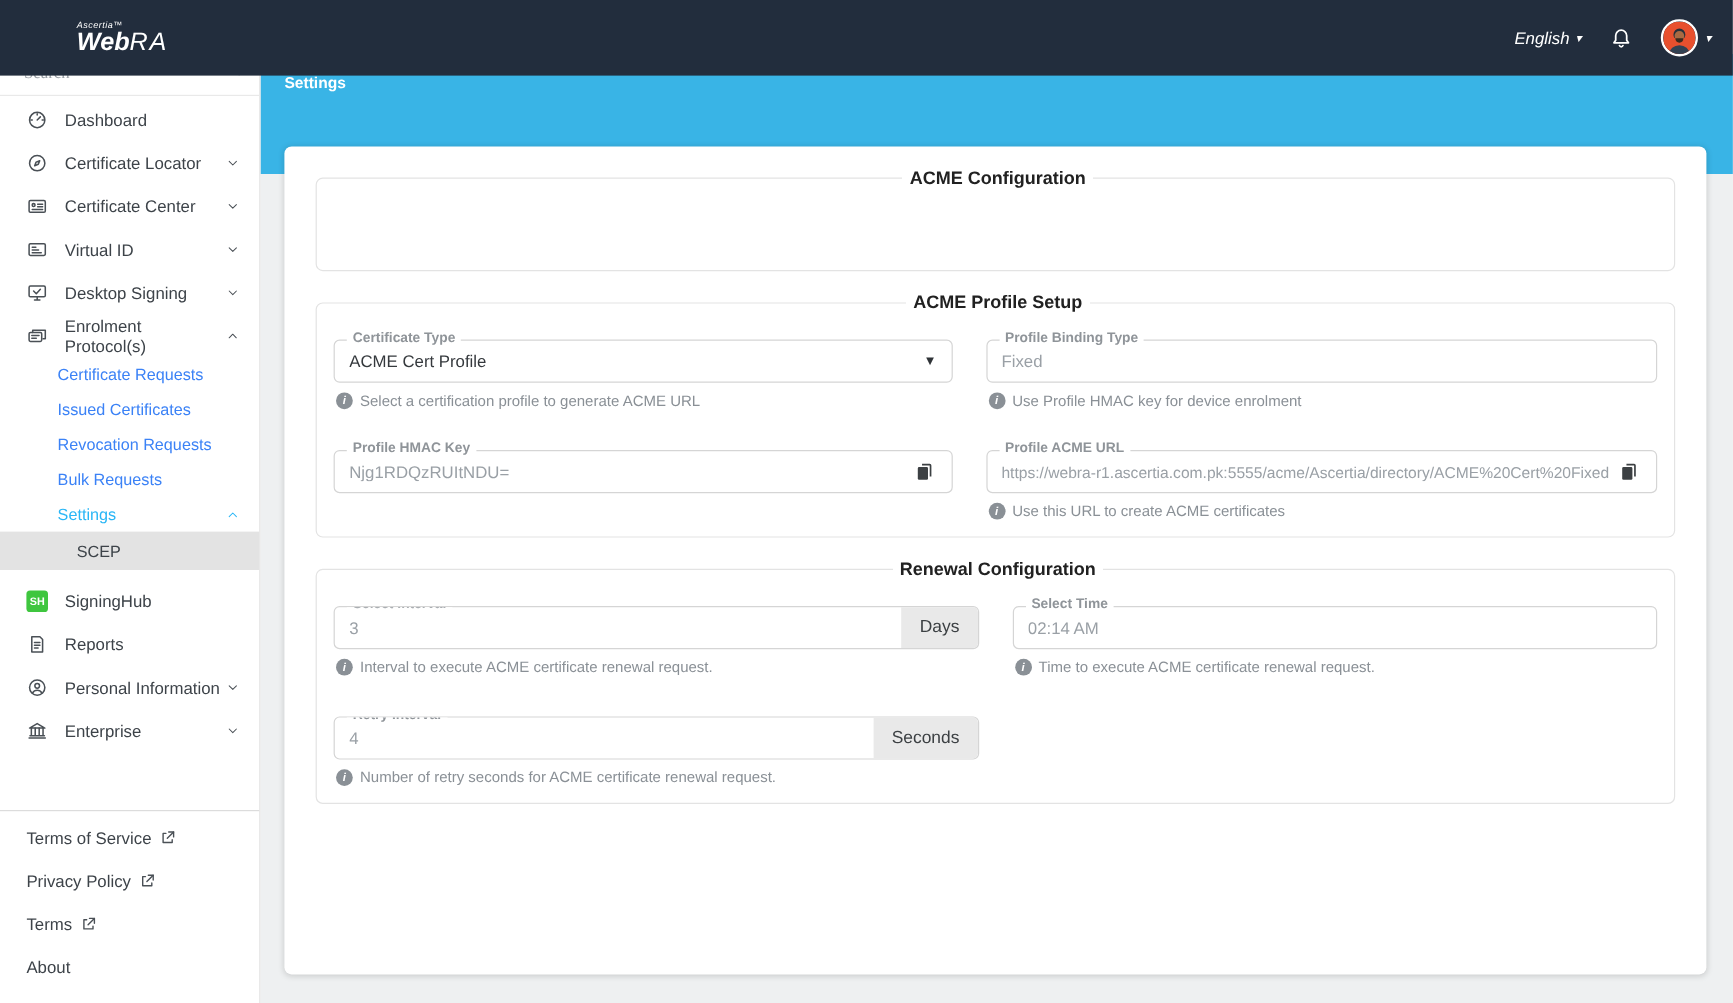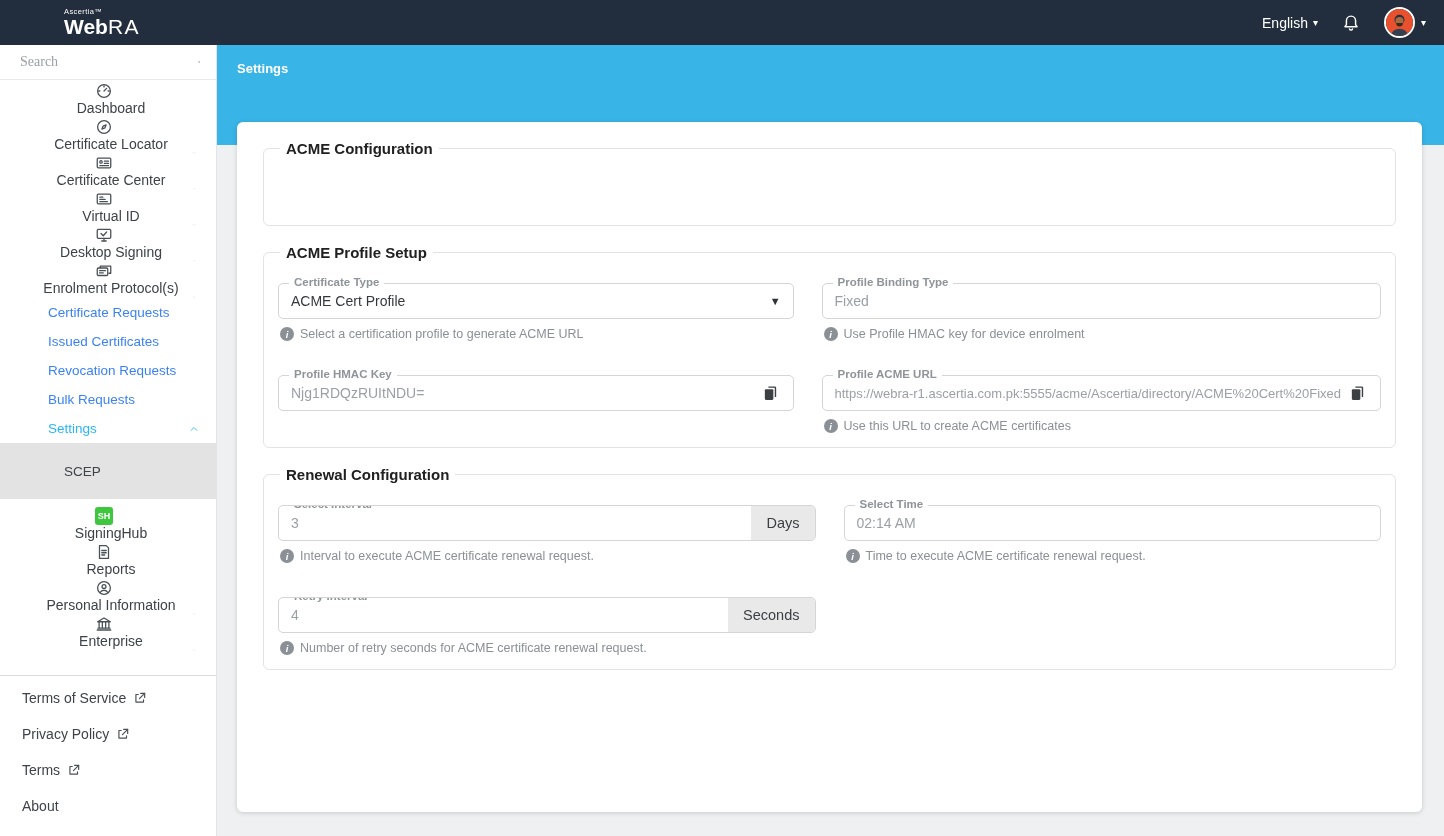--- a/index.html
+++ b/index.html
@@ -1,22 +1,22 @@
 <!DOCTYPE html>
 <html><head>
 <meta charset="utf-8">
 <style>
   * { margin:0; padding:0; box-sizing:border-box; }
   html,body { width:1444px; height:836px; overflow:hidden; background:#eef0f1;
               font-family:"Liberation Sans", sans-serif; }
 
   
-  .topbar { position:absolute; top:0; left:0; width:1444px; height:45px;
+  .topbar { position:absolute; top:0; left:0; width:1444px; height:63px;
             background:#222d3d; display:flex; align-items:center;
-            justify-content:space-between; padding:0 18px 0 64px; z-index:40; }
+            justify-content:space-between; padding:0 18px 0 64px; z-index:40;font-style:italic; }
   .brand { color:#fff; line-height:1; }
   .brand-top { font-size:7.5px; letter-spacing:.4px; display:block; margin-bottom:1px; }
   .brand-main { font-size:21px; }
   .brand-web { font-weight:bold; }
   .brand-ra { font-weight:400; letter-spacing:1.5px; }
   .topbar-right { display:flex; align-items:center; gap:22px; }
   .lang { color:#fff; font-size:14px; display:flex; align-items:center; gap:5px; cursor:pointer; }
   .caret { font-size:10px; color:#fff; }
   .bell { width:22px; height:22px; cursor:pointer; }
   .avatar-wrap { display:flex; align-items:center; gap:6px; cursor:pointer; }
@@ -26,26 +26,26 @@
   .sidebar { position:absolute; top:45px; left:0; width:217px; height:791px;
              background:#fff; border-right:1px solid #e4e4e4; z-index:30;
              display:flex; flex-direction:column; }
   .search-row { height:35px; flex:0 0 35px; display:flex; align-items:center;
                 padding:0 16px 0 20px; border-bottom:1px solid #e9e9e9; }
   .search-input { border:none; outline:none; flex:1; font-size:14px; color:#737373;
                   font-family:Liberation Serif, serif; background:transparent; }
   .search-input::placeholder { color:#9aa0a6; }
   .nav { flex:1 1 auto; padding-top:2px; overflow:hidden; }
   .nav-item { height:36px; display:flex; align-items:center; padding:0 16px 0 22px;
-              font-size:14px; color:#3d4349; cursor:pointer;flex-direction:column; }
+              font-size:14px; color:#3d4349; cursor:pointer; }
   .nav-item .mi { width:18px; height:18px; margin-right:14px; flex:0 0 18px; }
   .chev { margin-left:auto; width:12px; height:12px; }
   .sub-item { height:29px; display:flex; align-items:center; padding:0 16px 0 48px;
               font-size:13.5px; color:#3b82f6; cursor:pointer; }
-  .subsub-wrap { background:#e3e3e3; padding:14px 0; }
+  .subsub-wrap { background:#e3e3e3; padding:2px 0; }
   .subsub-item { height:28px; display:flex; align-items:center; padding:0 16px 0 64px;
                  font-size:13.5px; color:#3d4349; cursor:pointer; }
   .blue { color:#29b6f6 !important; }
   .blue svg { stroke:#29b6f6 !important; }
   .gap8 { height:8px; }
   .side-footer { flex:0 0 auto; border-top:1px solid #dcdcdc; padding:4px 0 12px; }
   .foot-item { height:36px; display:flex; align-items:center; gap:7px;
                padding:0 16px 0 22px; font-size:14px; color:#3d4349; cursor:pointer; }
   .ext { width:14px; height:14px; }
   .sh-badge { width:18px; height:18px; margin-right:14px; flex:0 0 18px; background:#3fc63f;
@@ -57,21 +57,21 @@
   .blueband { position:absolute; top:0; left:0; right:0; height:100px;
               background:#39b4e6; color:#fff; padding:16px 0 0 20px; }
   .breadcrumb { font-size:13px; font-weight:bold; }
   .page-title { font-size:19px; font-weight:bold; letter-spacing:.2px; margin-top:7px; }
   .card { position:absolute; left:20px; right:22px; top:77px; bottom:24px;
           background:#fff; border-radius:6px; box-shadow:0 1px 5px rgba(0,0,0,.16);
           padding:18px 26px; }
   fieldset.section { border:1px solid #e3e3e3; border-radius:6px;
                      padding:14px 14px 14px; margin-bottom:18px; }
   legend.section-title { font-size:15px; font-weight:bold; color:#212121;
-                         padding:0 6px; margin-left:2px; }
+                         padding:0 6px; margin-left:2px;text-align:center; }
   .grid2 { display:grid; grid-template-columns:1fr 1fr; column-gap:28px; }
   .cell { min-height:40px; }
   .row2 { margin-top:26px; }
   .field { position:relative; border:1px solid #d5d5d5; border-radius:5px; height:36px;
            display:flex; align-items:center; padding:0 12px; background:#fff; margin-top:8px; }
   .field.has-suffix { padding-right:0; overflow:hidden; }
   .flabel { position:absolute; top:-8px; left:10px; background:#fff; padding:0 5px;
             font-size:11.5px; font-weight:bold; color:#8f9499; white-space:nowrap; }
   .fvalue { font-size:14px; color:#9aa0a6; flex:1; white-space:nowrap; overflow:hidden; }
   .fvalue.dark { color:#35393d; }

